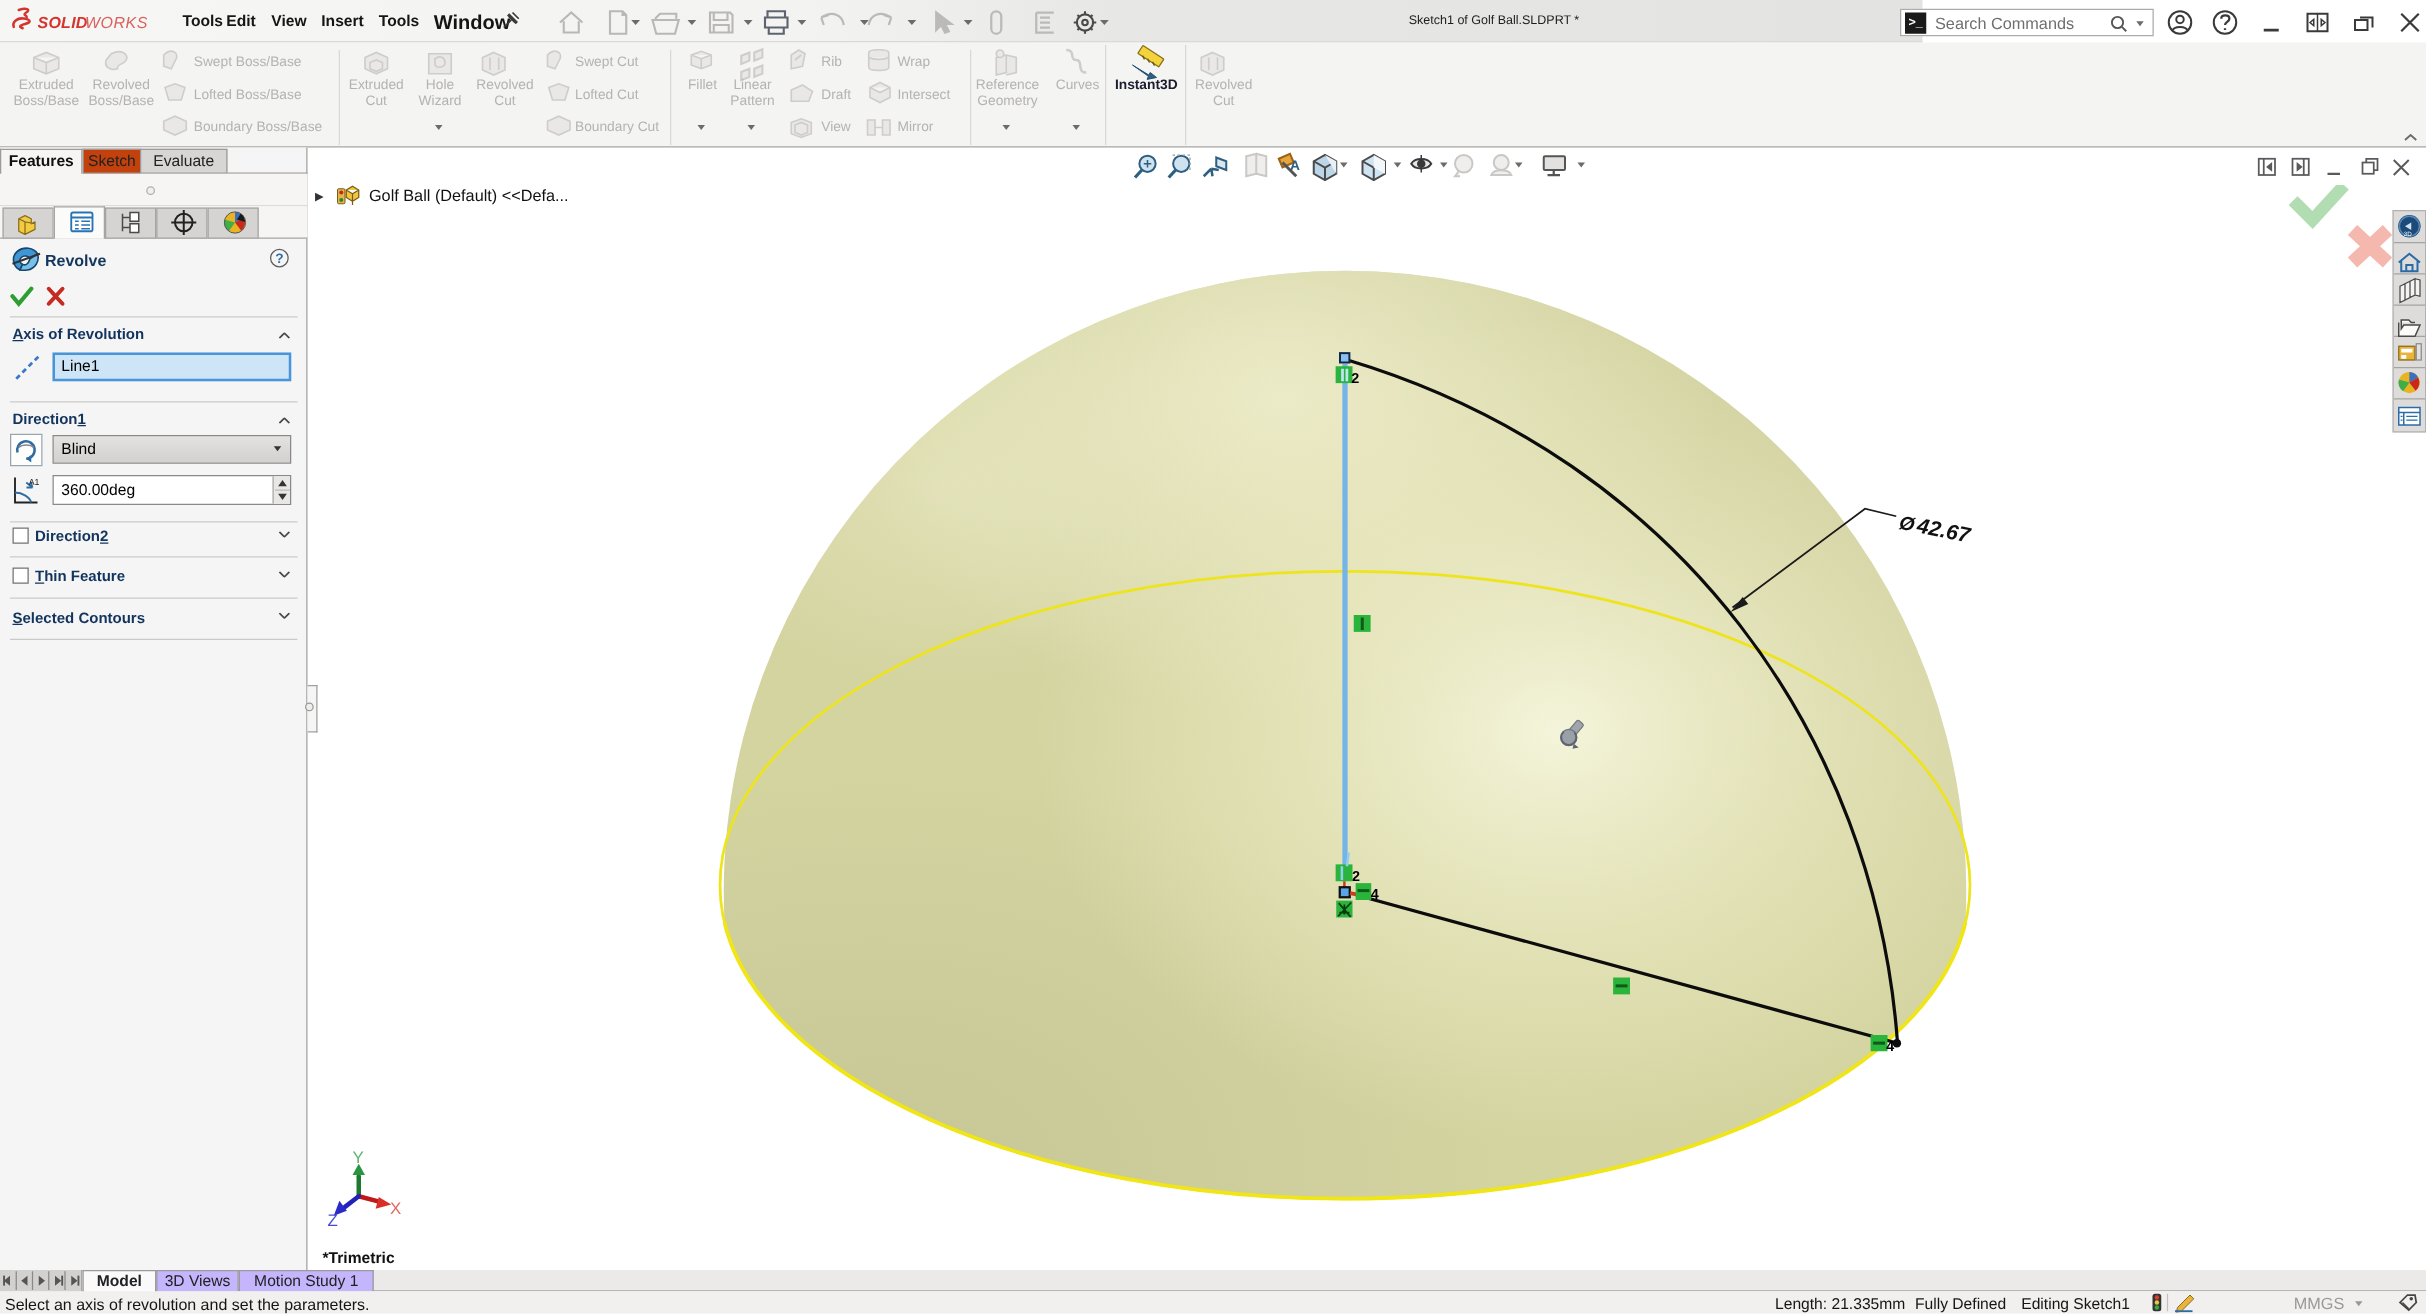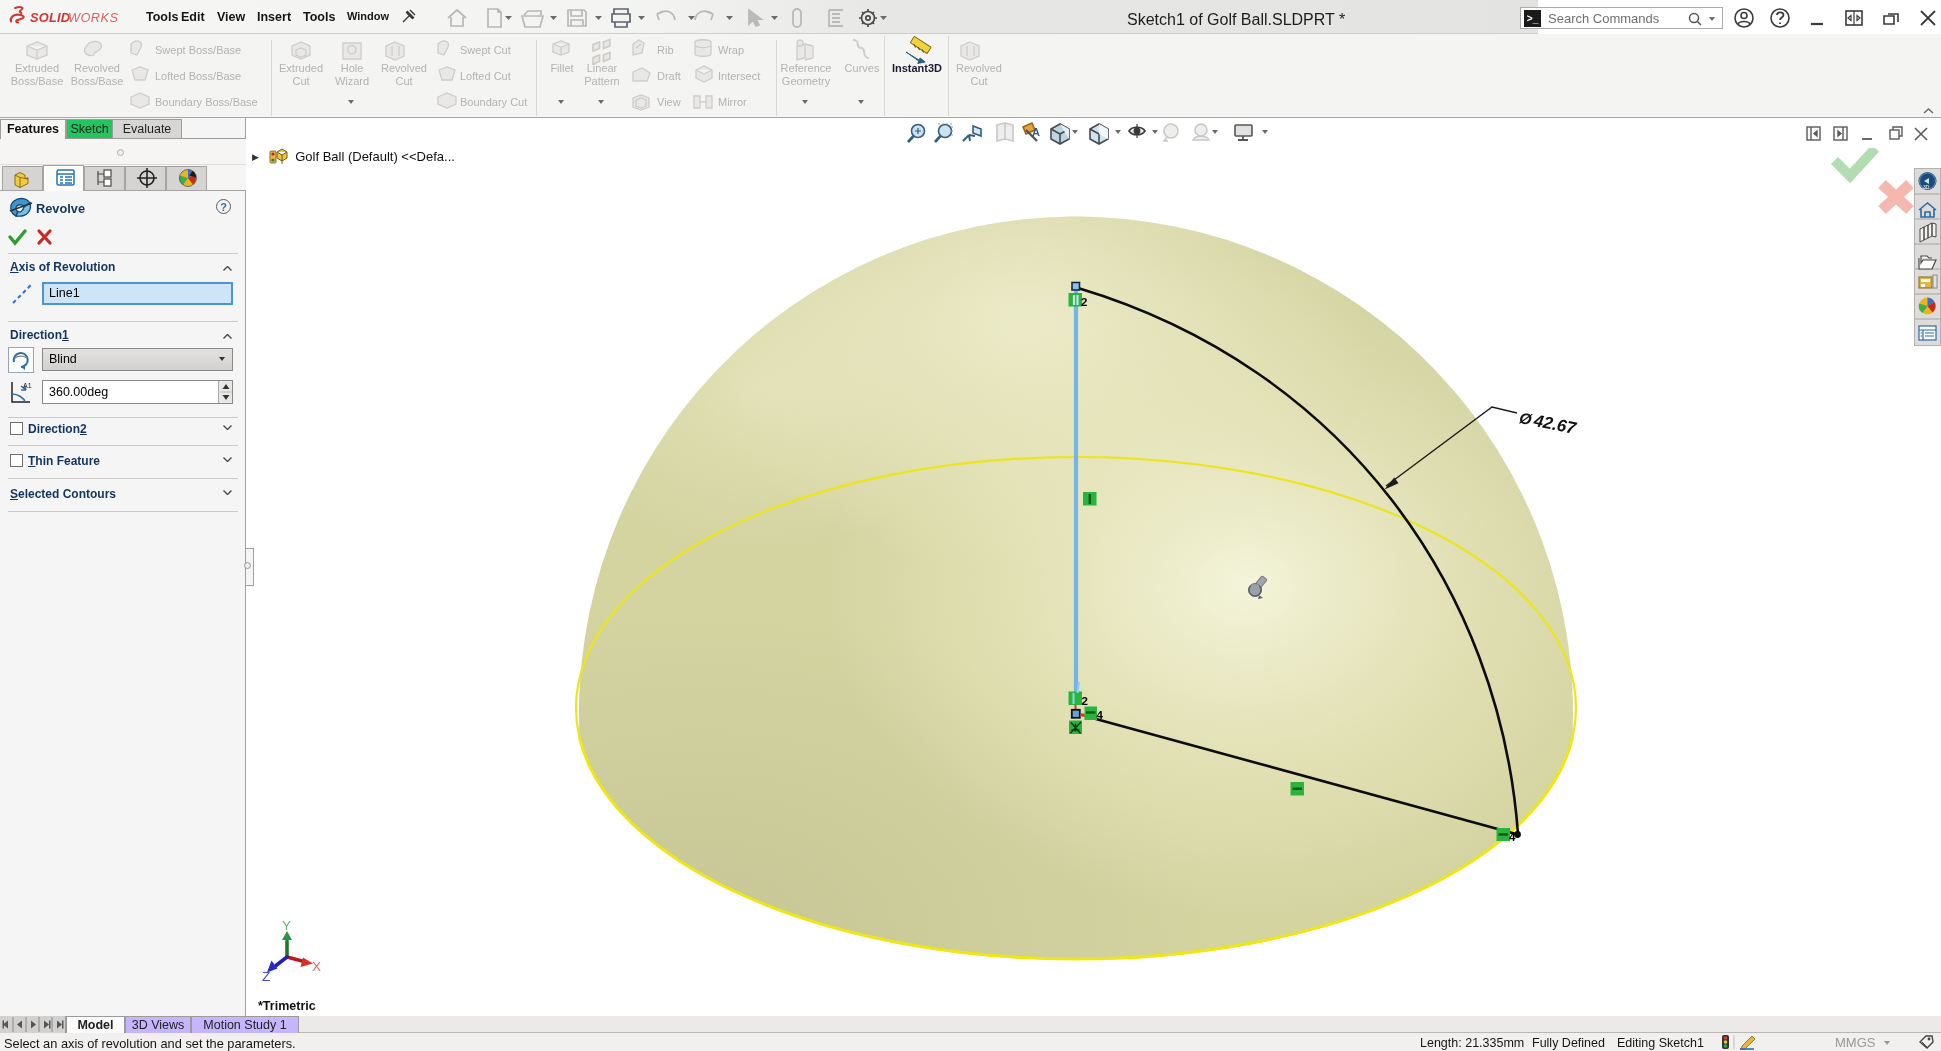--- a/index.html
+++ b/index.html
@@ -21,21 +21,21 @@
   <path d="M5 16.5 C 3.5 12.5, 8 9, 13 9.8 C 19 10.7, 19 13, 14 14.2 C 9 15.4, 9.5 16.8, 12 17.5" stroke-width="2.1"></path>
  </g>
  <text x="24" y="17" font-family="Liberation Sans" font-size="12.8" font-weight="bold" font-style="italic" fill="#d5352f" letter-spacing="0.2">SOLID</text>
  <text x="62" y="17" font-family="Liberation Sans" font-size="12.8" font-style="italic" fill="#d9625d" letter-spacing="0.4">WORKS</text>
 </svg>
 <div class="abs" style="top:10px;font-size:12.5px;font-weight:600;color:#151515;left:146px">Tools</div>
 <div class="abs" style="top:10px;font-size:12.5px;font-weight:600;color:#151515;left:181px">Edit</div>
 <div class="abs" style="top:10px;font-size:12.5px;font-weight:700;color:#151515;left:217px">View</div>
 <div class="abs" style="top:10px;font-size:12.5px;font-weight:600;color:#151515;left:257px">Insert</div>
 <div class="abs" style="top:10px;font-size:12.5px;font-weight:600;color:#151515;left:303px">Tools</div>
-<div class="abs" style="top:10px;font-size:11px;font-weight:600;color:#151515;left:347px">Window</div>
+<div class="abs" style="top:10px;font-size:16px;font-weight:600;color:#151515;left:347px">Window</div>
 <svg class="abs" style="left:401px;top:8px" width="16" height="18" viewBox="0 0 16 18">
       <g stroke="#3a3a3a" stroke-width="1.4" fill="none">
         <path d="M9 2 L14 7 M6 5 L11 10 M8 8 L2 14"></path>
         <path d="M5.5 3.5 L12.5 10.5" stroke-width="2.6"></path>
       </g>
     </svg>
 </div>
 
 <svg class="abs" style="left:444px;top:6px" width="460" height="24" viewBox="0 0 460 24">
  <g stroke="#b9b8b7" fill="none" stroke-width="1.7">
@@ -63,21 +63,21 @@
       <path d="M61 10 l7 0 l-3.5 4 z"></path>
       <path d="M106 10 l7 0 l-3.5 4 z"></path>
       <path d="M151 10 l7 0 l-3.5 4 z"></path>
       <path d="M194 10 l7 0 l-3.5 4 z"></path>
       <path d="M244 10 l7 0 l-3.5 4 z"></path>
       <path d="M282 10 l7 0 l-3.5 4 z"></path>
       <path d="M327 10 l7 0 l-3.5 4 z"></path>
       <path d="M436 10 l7 0 l-3.5 4 z"></path>
     </g>
 </svg>
-<div class="abs" style="left:1127px;top:10.5px;width:300px;font-size:16px;color:#1d1d1d">Sketch1 of Golf Ball.SLDPRT *</div>
+<div class="abs" style="left:1127px;top:10.5px;width:300px;font-size:10px;color:#1d1d1d">Sketch1 of Golf Ball.SLDPRT *</div>
 
 <div class="abs" style="left:1520px;top:7px;width:203px;height:22px;background:#fff;border:1px solid #ababab">
  <div class="abs" style="left:3px;top:2px;width:17px;height:17px;background:#1a1a1a;color:#fff;font-size:10px;font-weight:bold;line-height:17px;text-align:center">&gt;_</div>
  <div class="abs" style="left:27px;top:3px;font-size:13px;color:#6f6f6f">Search Commands</div>
  <svg class="abs" style="left:166px;top:3px" width="16" height="16" viewBox="0 0 16 16">
       <circle cx="7" cy="7" r="4.5" fill="none" stroke="#555" stroke-width="1.5"></circle>
       <path d="M10.5 10.5 L14 14" stroke="#555" stroke-width="1.5"></path>
     </svg>
  <div class="car" style="left:188px;top:9px"></div>
 </div>
@@ -165,21 +165,21 @@
 <div class="vdiv" style="left:948px;top:2px;height:80px"></div>
 <div class="ri" style="left:948px;top:28px;width:62px">Revolved<br>Cut</div>
 <div class="abs" style="left:1923px;top:66px"><svg width="11" height="6" viewBox="0 0 11 6">
         <path d="M1 5 L5.5 1 L10 5" stroke="#6d6b69" stroke-width="1.5" fill="none"></path>
       </svg></div>
 </div>
 
 <div class="abs" style="left:0;top:118px;width:246px;height:898px;background:#f6f5f5;border-right:1px solid #a2a1a0">
 
  <div class="abs" style="left:0;top:1px;width:246px;height:20px;border-bottom:1px solid #9c9b9a">
-  <div class="abs" style="left:66px;top:0;width:47px;height:20px;background:#22c55e;border:1px solid #9c9b9a;font-size:12.5px;text-align:center;line-height:19px;color:#222">Sketch</div>
+  <div class="abs" style="left:66px;top:0;width:47px;height:20px;background:#c2410c;border:1px solid #9c9b9a;font-size:12.5px;text-align:center;line-height:19px;color:#222">Sketch</div>
   <div class="abs" style="left:112px;top:0;width:70px;height:20px;background:#d7d6d5;border:1px solid #9c9b9a;font-size:12.5px;text-align:center;line-height:19px;color:#222">Evaluate</div>
   <div class="abs" style="left:0;top:0;width:66px;height:21px;background:#f6f5f4;border:1px solid #9c9b9a;border-bottom:none;font-size:12.5px;font-weight:bold;text-align:center;line-height:19px;color:#111">Features</div>
  </div>
  <div class="abs" style="left:0;top:21px;width:246px;height:26px;background:#f6f5f4;border-bottom:1px solid #dddcdb"></div>
  <div class="abs" style="left:117px;top:31px;width:7px;height:7px;border:1.5px solid #b0afae;border-radius:50%;background:#f0efee"></div>
 
  <div class="abs" style="left:0;top:47px;width:246px;height:26px;background:#f6f5f4;border-bottom:1px solid #a5a4a3">
   <div class="abs" style="left:2px;top:1px;width:41px;height:25px;background:#d5d4d3;border:1px solid #a5a4a3"></div>
   <div class="abs" style="left:43px;top:0px;width:41px;height:26px;background:#fbfbfa;border:1px solid #a5a4a3;border-bottom:none"></div>
   <div class="abs" style="left:84px;top:1px;width:41px;height:25px;background:#d5d4d3;border:1px solid #a5a4a3"></div>

